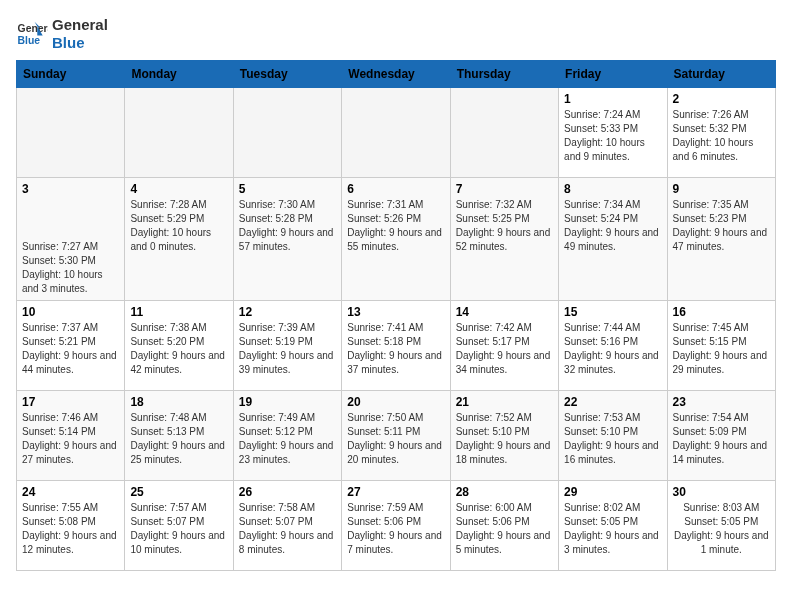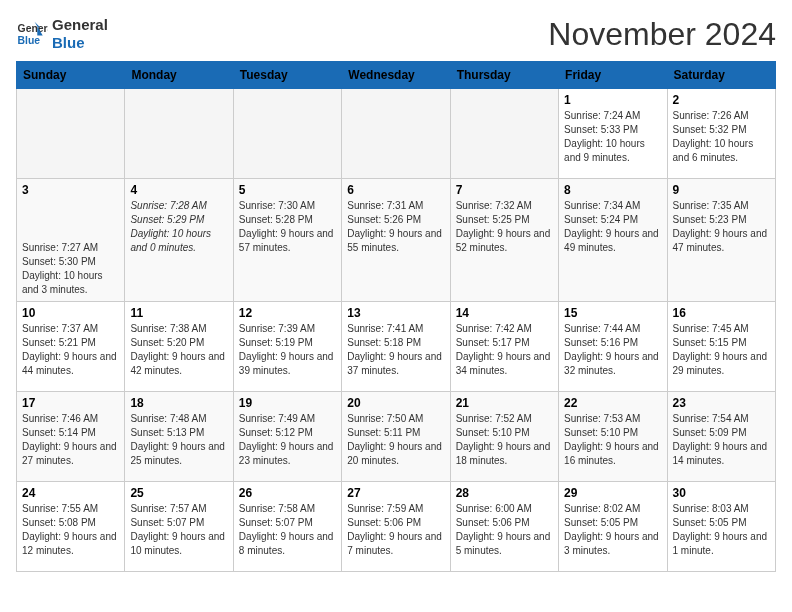--- a/index.html
+++ b/index.html
@@ -86,21 +86,20 @@
       <text x="2" y="18" font-size="13" font-weight="bold" fill="#333">General</text>
       <text x="2" y="32" font-size="13" font-weight="bold" fill="#1a6bb5">Blue</text>
       <polygon points="32,8 40,16 36,16 36,28 44,28" fill="#1a6bb5" transform="translate(-4,-2) scale(0.85)"></polygon>
     </svg>
     <div style="line-height:1.2">
       <div style="font-size:15px;font-weight:bold;color:#333;">General</div>
       <div style="font-size:15px;font-weight:bold;color:#1a6bb5;">Blue</div>
     </div>
   </div>
   <div class="title-block">
-    <div class="month-title">November 2024</div>
   </div>
 </div>
 
 <table class="calendar">
   <thead>
     <tr id="header-row">
         <th>Sunday</th>
         <th>Monday</th>
         <th>Tuesday</th>
         <th>Wednesday</th>
@@ -131,21 +130,21 @@
       </tr>
       <tr>
         <td>
           <span class="day-num">3</span>
           <div class="day-info" style="white-space: pre-line; margin-top: 44px;">Sunrise: 7:27 AM
 Sunset: 5:30 PM
 Daylight: 10 hours and 3 minutes.</div>
         </td>
         <td>
           <span class="day-num">4</span>
-          <div class="day-info" style="white-space: pre-line; font-style: italic;">Sunrise: 7:28 AM
+          <div class="day-info" style="white-space: pre-line;">Sunrise: 7:28 AM
 Sunset: 5:29 PM
 Daylight: 10 hours and 0 minutes.</div>
         </td>
         <td>
           <span class="day-num">5</span>
           <div class="day-info" style="white-space: pre-line;">Sunrise: 7:30 AM
 Sunset: 5:28 PM
 Daylight: 9 hours and 57 minutes.</div>
         </td>
         <td>
@@ -293,19 +292,19 @@
 Daylight: 9 hours and 5 minutes.</div>
         </td>
         <td>
           <span class="day-num">29</span>
           <div class="day-info" style="white-space: pre-line;">Sunrise: 8:02 AM
 Sunset: 5:05 PM
 Daylight: 9 hours and 3 minutes.</div>
         </td>
         <td>
           <span class="day-num">30</span>
-          <div class="day-info" style="white-space: pre-line;">Sunrise: 8:03 AM
+          <div class="day-info" style="white-space: pre-line; text-align: center;">Sunrise: 8:03 AM
 Sunset: 5:05 PM
 Daylight: 9 hours and 1 minute.</div>
         </td>
       </tr>
     </tbody>
 </table>
 
 </body></html>

